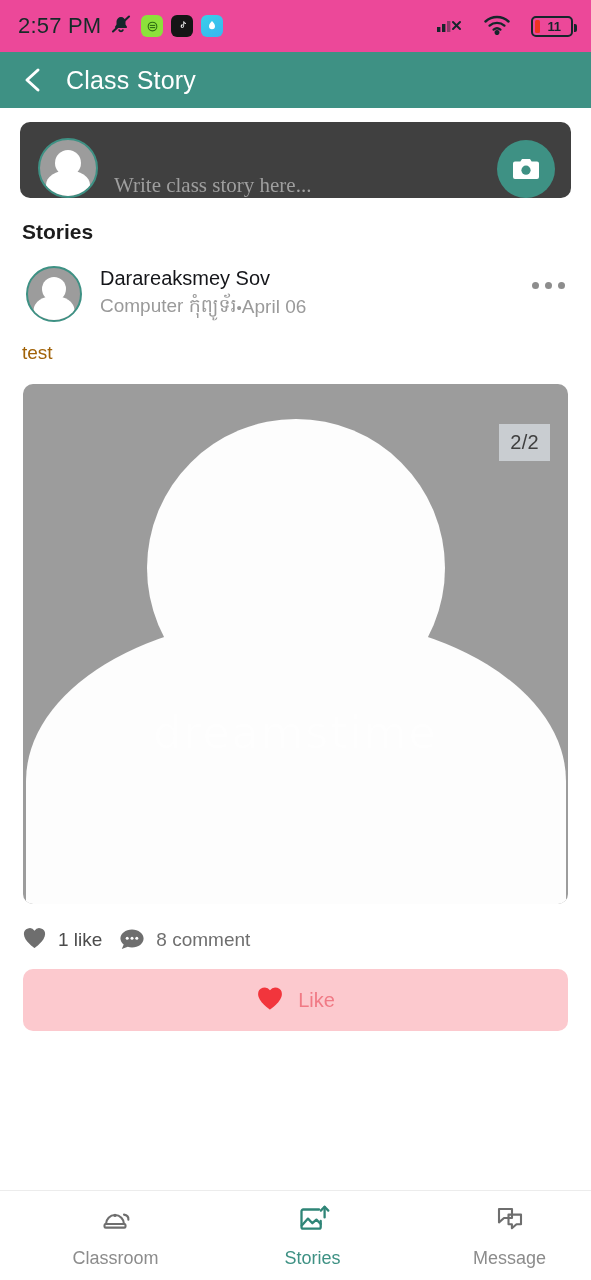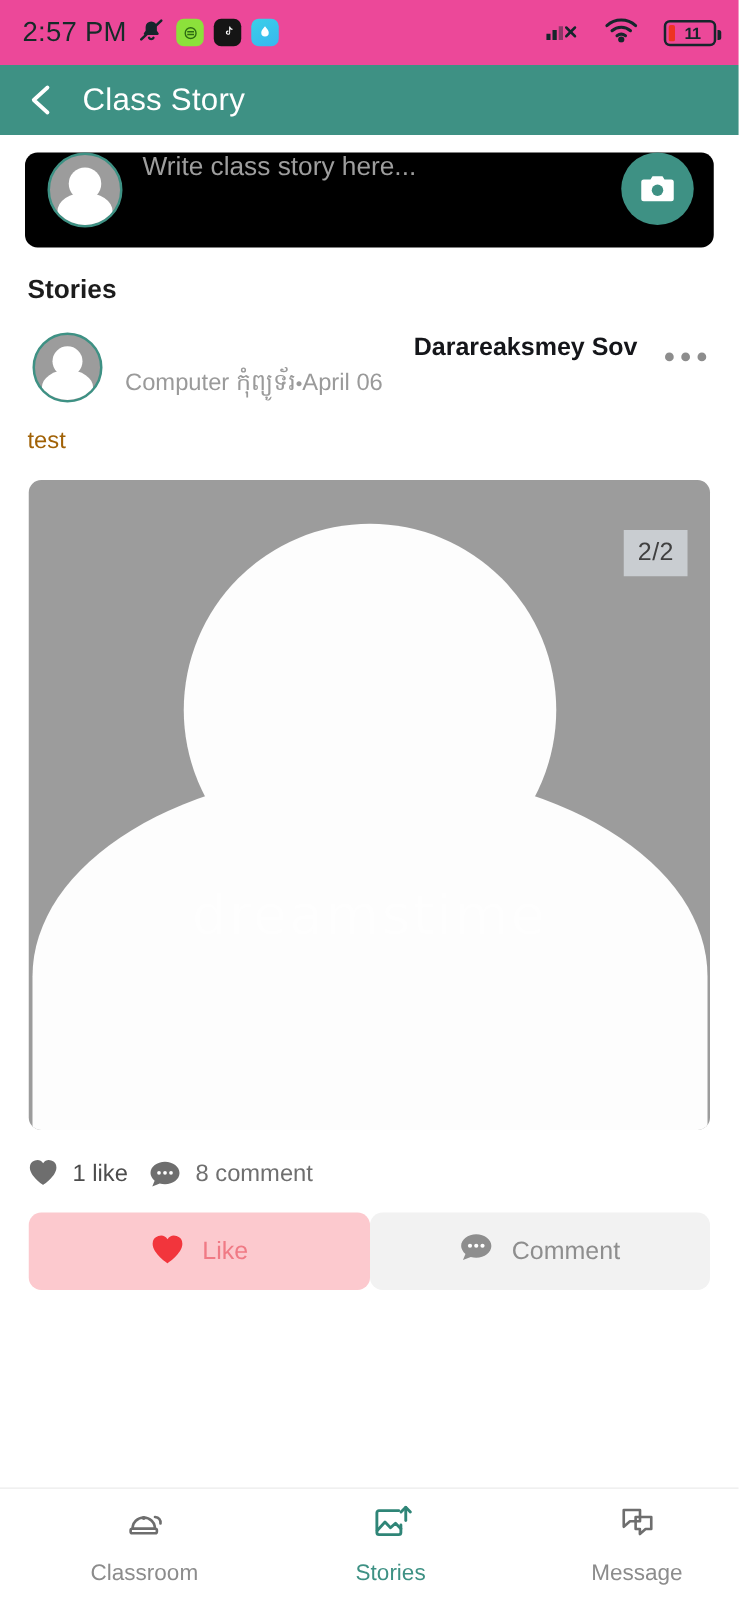--- a/index.html
+++ b/index.html
@@ -37,22 +37,22 @@
     height:56px; flex:0 0 56px; background:#3E9184;
     display:flex; align-items:center; padding:0 20px; gap:20px;
   }
   .appbar-title { color:#fff; font-size:25px; font-weight:500; letter-spacing:.2px; }
 
   
   .content { flex:1 1 auto; background:#fff; overflow:hidden; padding-top:14px; }
 
   
   .composer {
-    margin:0 20px; height:76px; background:#000000; border-radius:10px;
-    display:flex; align-items:flex-start; padding:0 16px 0 18px; gap:16px;
+    margin:0 20px; height:76px; background:#404040; border-radius:10px;
+    display:flex; align-items:flex-end; padding:0 16px 0 18px; gap:16px;font-family:Liberation Serif, serif;
   }
   .avatar { border-radius:50%; background:#9C9C9C; border:2px solid #3E9184; position:relative; overflow:hidden; flex:0 0 auto; }
   .avatar .head { position:absolute; left:50%; transform:translateX(-50%); background:#fff; border-radius:50%; }
   .avatar .body { position:absolute; left:50%; transform:translateX(-50%); background:#fff; border-radius:50% 50% 0 0; }
   .av-60 { width:60px; height:60px; }
   .av-60 .head { width:26px; height:26px; top:10px; }
   .av-60 .body { width:44px; height:30px; bottom:-4px; }
   .av-56 { width:56px; height:56px; }
   .av-56 .head { width:24px; height:24px; top:9px; }
   .av-56 .body { width:41px; height:28px; bottom:-4px; }
@@ -61,21 +61,21 @@
     width:58px; height:58px; border-radius:50%; background:#3E9184;
     display:flex; align-items:center; justify-content:center; flex:0 0 auto; cursor:pointer;
   }
 
   
   .stories-h { margin:22px 0 0 22px; font-size:21px; font-weight:700; color:#1c1c1c; }
 
   
   .post-head { display:flex; align-items:center; padding:22px 22px 0 26px; gap:18px; }
   .ph-text { flex:1; display:flex; flex-direction:column; gap:3px; }
-  .ph-name { font-size:20px; font-weight:700; color:#15161a;text-align:right; }
+  .ph-name { font-size:20px; font-weight:400; color:#15161a; }
   .ph-sub { font-size:19px; color:#9a9a9a; display:flex; align-items:center; }
   .ph-dot { font-size:15px; line-height:1; }
   .dots { display:flex; gap:6px; padding:10px 4px; cursor:pointer; align-self:flex-start; margin-top:6px; }
   .dots i { width:7px; height:7px; border-radius:50%; background:#8d8d8d; display:block; }
 
   .post-body { padding:20px 22px 0 22px; font-size:19px; color:#a16207; }
 
   
   .media {
     margin:20px 23px 0 23px; height:520px; background:#9C9C9C; border-radius:10px;
@@ -260,31 +260,20 @@
 
     <div class="actions">
       <div class="act act-like">
         <span>
           <svg width="28" height="26" viewBox="0 0 24 22" fill="#F2353C">
             <path d="M12 21S1.8 14.3 1.8 7.6A5.6 5.6 0 0 1 12 4.4 5.6 5.6 0 0 1 22.2 7.6C22.2 14.3 12 21 12 21z"></path>
           </svg>
         </span>
         <span class="t">Like</span>
       </div>
-      <div class="act act-comment">
-        <span>
-          <svg width="28" height="25" viewBox="0 0 26 24" fill="#8e8e8e">
-            <path d="M13 1.4c6.4 0 11.6 4 11.6 9s-5.2 9-11.6 9c-1.5 0-2.9-.2-4.2-.6l-6 2.3 1.9-4.6C2.7 14.9 1.4 12.3 1.4 10.4c0-5 5.2-9 11.6-9z"></path>
-            <circle cx="8.2" cy="10.2" r="1.6" fill="#fff"></circle>
-              <circle cx="13" cy="10.2" r="1.6" fill="#fff"></circle>
-              <circle cx="17.8" cy="10.2" r="1.6" fill="#fff"></circle>
-          </svg>
-        </span>
-        <span class="t">Comment</span>
-      </div>
     </div>
   </div>
 
   <div class="bottomnav">
     <div class="nav-item">
       <span>
         <svg width="34" height="32" viewBox="0 0 34 32" fill="none" stroke="#6e6e6e" stroke-width="2.1" stroke-linecap="round" stroke-linejoin="round">
           <path d="M7 21a9 9 0 1 1 18 0z"></path>
             <circle cx="16" cy="12.4" r="1.6" fill="#6e6e6e" stroke="none"></circle>
           <rect x="5.5" y="21" width="21" height="3.6" rx="1.2"></rect>

